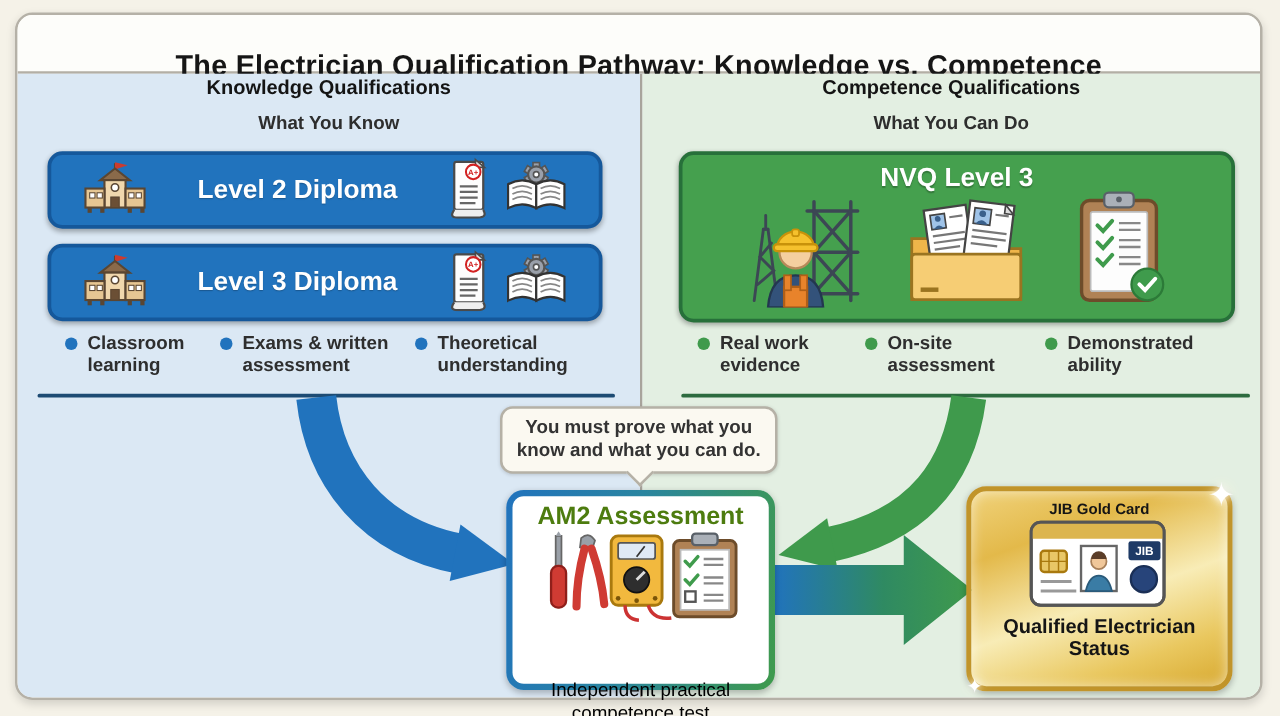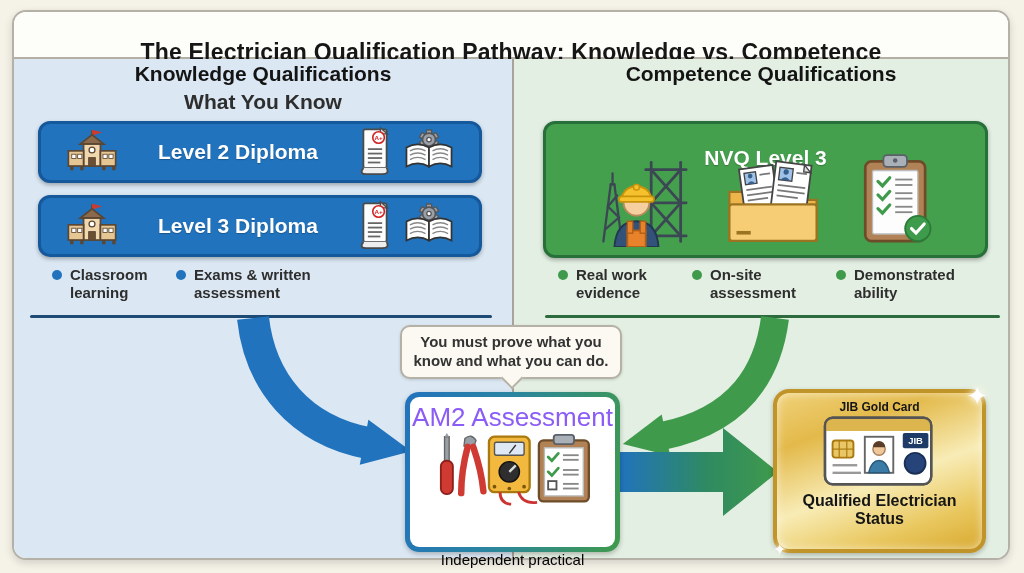--- a/index.html
+++ b/index.html
@@ -7,47 +7,47 @@
   .canvas{position:relative;width:1024px;height:573px;background:#f5f2e8;}
   .frame{position:absolute;left:12px;top:10px;width:994px;height:546px;background:#fdfdfa;
     border:2px solid #b5b1a7;border-radius:14px;box-shadow:0 3px 8px rgba(0,0,0,.15);overflow:hidden;}
   .title-band{position:absolute;left:0;top:0;right:0;height:45px;background:#fdfdfa;
     border-bottom:2px solid #b3afa5;display:flex;align-items:center;justify-content:center;}
   .page-title{font-size:23px;font-weight:bold;color:#161616;letter-spacing:.2px;margin-top:36px;}
   .panel{position:absolute;top:47px;bottom:0;}
   .panel-left{left:0;width:498px;background:#dbe8f4;border-right:2px solid #a8a49c;}
   .panel-right{left:500px;right:0;background:#e3efe2;}
   .content{position:absolute;inset:0;}
-  .heading{position:absolute;text-align:center;font-weight:bold;font-size:21px;color:#141414;}
-  .subheading{position:absolute;text-align:center;font-size:21px;font-weight:bold;color:#2e2e2e;}
+  .heading{position:absolute;text-align:center;font-weight:bold;font-size:16px;color:#141414;}
+  .subheading{position:absolute;text-align:center;font-size:15px;font-weight:bold;color:#2e2e2e;}
   .bar{position:absolute;left:38px;width:444px;height:62px;background:#2173bd;border:3px solid #15589b;
     border-radius:12px;box-sizing:border-box;display:flex;align-items:center;padding:0 24px;gap:10px;
     box-shadow:0 2px 4px rgba(0,0,0,.3);}
   .bar-label{flex:1;text-align:center;color:#fff;font-weight:bold;font-size:21px;text-shadow:0 1px 1px rgba(0,0,0,.25);}
   .bullet{position:absolute;display:flex;gap:8px;font-size:15px;font-weight:bold;color:#2e2e2e;line-height:1.18;}
   .dot{width:10px;height:10px;border-radius:50%;margin-top:4px;flex:0 0 auto;}
   .dot-blue{background:#2173bd;}
   .dot-green{background:#3f9a4c;}
   .hline{position:absolute;height:3px;border-radius:2px;}
   .nvq-box{position:absolute;left:543px;top:121px;width:445px;height:137px;background:#45a04e;
     border:3px solid #27703a;border-radius:12px;box-sizing:border-box;box-shadow:0 2px 4px rgba(0,0,0,.3);}
-  .nvq-label{text-align:center;color:#fff;font-weight:bold;font-size:21px;margin-top:22px;text-shadow:0 1px 1px rgba(0,0,0,.25);}
+  .nvq-label{text-align:center;color:#fff;font-weight:bold;font-size:21px;margin-top:7px;text-shadow:0 1px 1px rgba(0,0,0,.25);}
   .nvq-icons{position:absolute;left:0;right:0;bottom:4px;display:flex;justify-content:center;align-items:flex-end;gap:36px;}
   .bubble{position:absolute;left:400px;top:325px;width:222px;background:#fbf9f1;border:2px solid #b5b1a6;
     border-radius:10px;padding:6px 8px;box-sizing:border-box;text-align:center;font-size:15px;font-weight:bold;
     color:#333;line-height:1.25;z-index:5;box-shadow:0 1px 3px rgba(0,0,0,.15);}
   .bubble-tail{position:absolute;bottom:-9px;left:50%;width:14px;height:14px;margin-left:-7px;
     background:#fbf9f1;border-right:2px solid #b5b1a6;border-bottom:2px solid #b5b1a6;transform:rotate(45deg);}
   .arrows{position:absolute;inset:0;z-index:3;pointer-events:none;}
   .am2-outer{position:absolute;left:405px;top:392px;width:215px;height:160px;border-radius:14px;
     background:linear-gradient(100deg,#2173bd 0%,#2a85a0 45%,#3f9a4c 100%);padding:5px;box-sizing:border-box;
     z-index:6;box-shadow:0 2px 5px rgba(0,0,0,.25);}
   .am2-inner{width:100%;height:100%;background:#fff;border-radius:9px;display:flex;flex-direction:column;
     align-items:center;box-sizing:border-box;}
-  .am2-title{font-size:26px;font-weight:normal;color:#8b5cf6;margin-top:5px;}
+  .am2-title{font-size:20px;font-weight:bold;color:#4d7c0f;margin-top:5px;}
   .am2-caption{font-size:15px;color:#000000;text-align:center;line-height:1.2;width:190px;margin-top:40px;}
   .jib-box{position:absolute;left:773px;top:389px;width:213px;height:164px;border:4px solid #c1942a;border-radius:16px;
     box-sizing:border-box;z-index:6;display:flex;flex-direction:column;align-items:center;
     background:linear-gradient(160deg,#f0d27a 0%,#e3b94a 25%,#f8ecb6 55%,#e9c75e 80%,#d8a930 100%);
     box-shadow:inset 0 0 10px rgba(255,255,255,.6),0 2px 5px rgba(0,0,0,.25);}
   .jib-title{font-size:12px;font-weight:bold;color:#151515;margin-top:7px;}
   .jib-caption{font-size:16px;font-weight:bold;color:#151515;text-align:center;line-height:1.15;}
   .sparkle{position:absolute;color:#fff;text-shadow:0 0 6px #fff,0 0 12px #fff8d8;z-index:7;}
   .sparkle-tr{top:-12px;right:-6px;font-size:26px;}
   .sparkle-bl{bottom:-10px;left:-4px;font-size:16px;}
@@ -192,23 +192,28 @@
     </div>
 
     <div class="bullet" style="left:52px;top:266px;">
       <span class="dot dot-blue"></span>
       <span style="width:88px;">Classroom learning</span>
     </div>
     <div class="bullet" style="left:176px;top:266px;">
       <span class="dot dot-blue"></span>
       <span style="width:122px;">Exams &amp; written assessment</span>
     </div>
+    <div class="bullet" style="left:332px;top:266px;">
+      <span class="dot dot-blue"></span>
+      <span style="width:112px;">Theoretical understanding</span>
+    </div>
     <div class="hline" style="left:30px;top:315px;width:462px;background:#1d4b73;"></div>
 
     <div class="heading" style="left:518px;top:62px;width:486px;">Competence Qualifications</div>
+    <div class="subheading" style="left:518px;top:90px;width:486px;">What You Can Do</div>
 
     <div class="nvq-box">
       <div class="nvq-label">NVQ Level 3</div>
       <div class="nvq-icons">
         <span>
           <svg width="92" height="92" viewBox="0 0 100 100">
             <g stroke="#3c4754" stroke-width="3" stroke-linecap="round">
               <line x1="60" y1="8" x2="60" y2="94"></line>
                 <line x1="92" y1="8" x2="92" y2="94"></line>
               <line x1="54" y1="16" x2="98" y2="16"></line>

